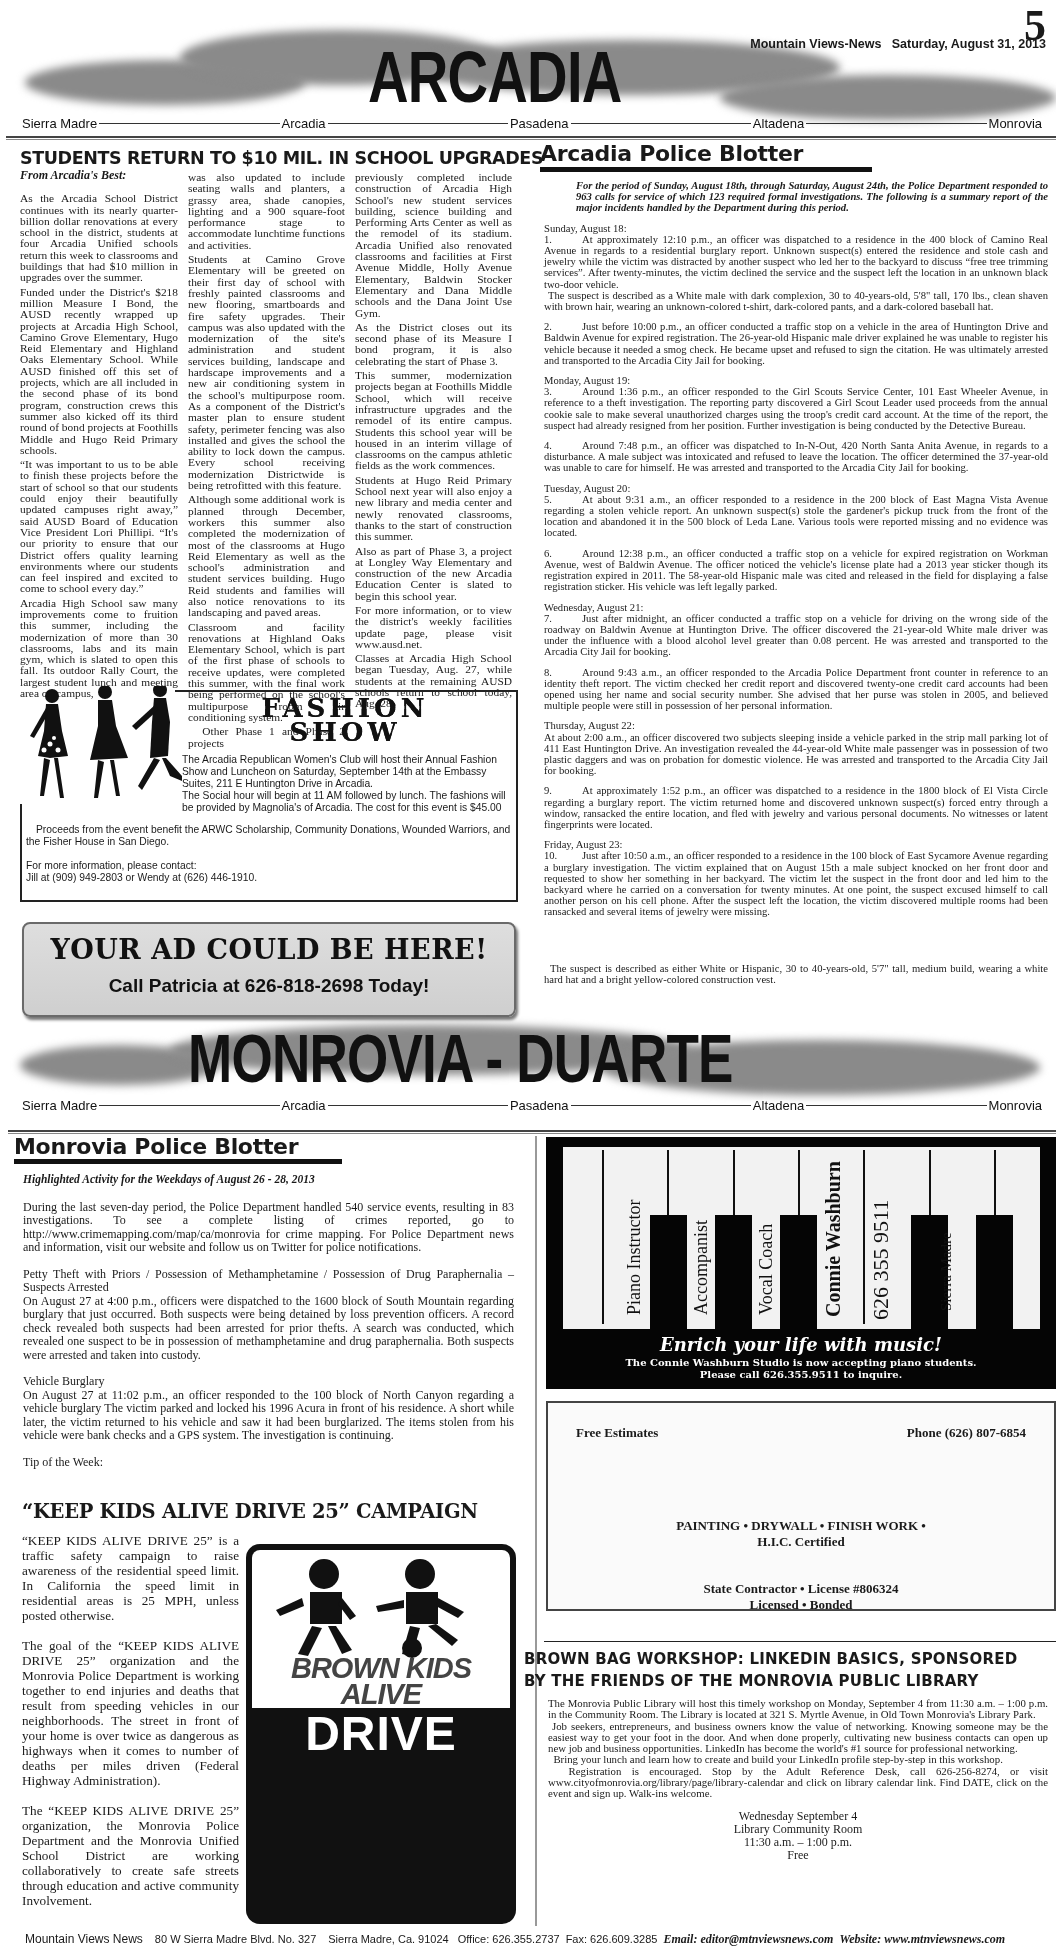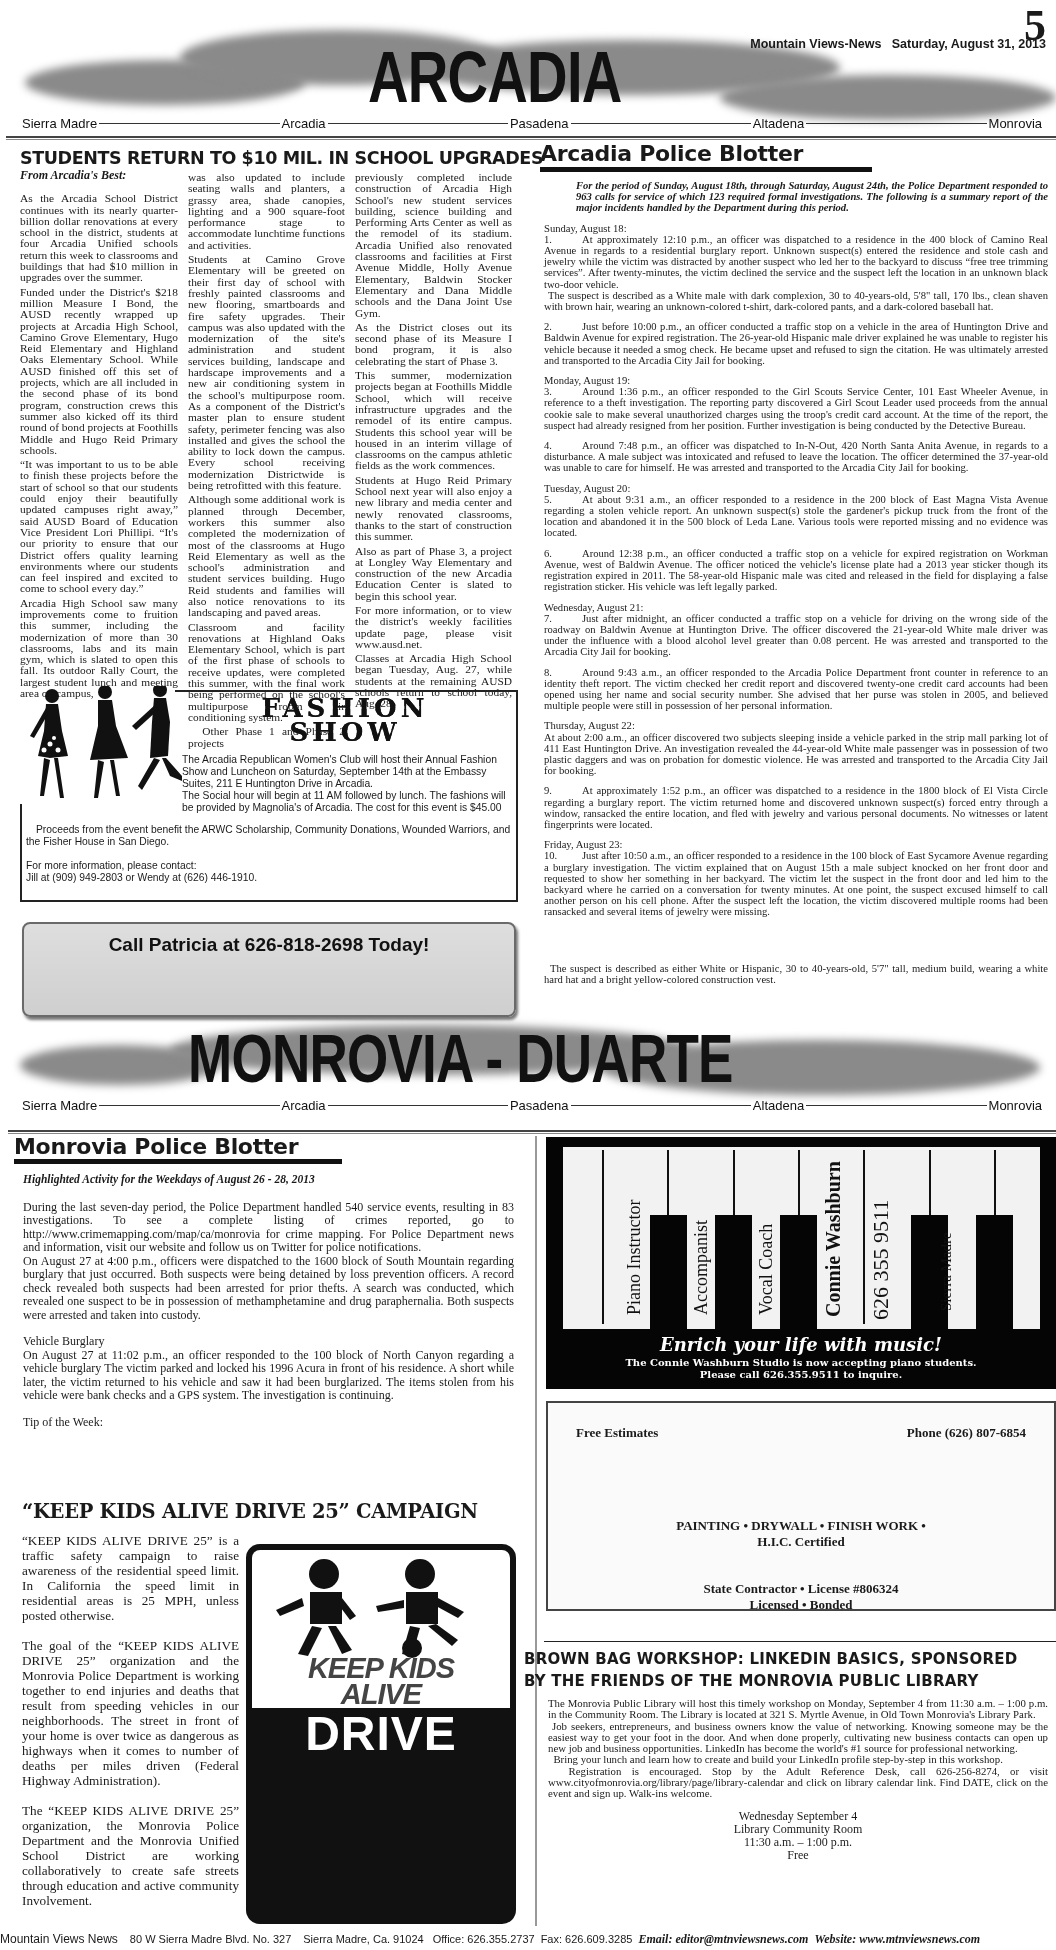--- a/index.html
+++ b/index.html
@@ -40,21 +40,21 @@
   
   .ad-box { background: linear-gradient(#dedede, #cfcfcf); border: 2px solid #6a6a6a; border-radius: 8px; box-shadow: 2px 3px 3px #777; }
 
   
   .piano { background: #050505; }
   .key-black { position: absolute; top: 0; background: #050505; }
   .key-label { position: absolute; transform: rotate(-90deg); transform-origin: left bottom; white-space: nowrap; color: #111; font-family: "Liberation Serif", serif; }
 
   .wilson { border: 2px solid #444; background: #fafafa; }
 
-  .footer-bar { left: 0; width: 1056px; top: 1932px; height: 18px; font-size: 12px; white-space: nowrap; }
+  .footer-bar { left: 0; width: 1056px; top: 1932px; height: 18px; font-size: 12px; white-space: nowrap; padding-left: 25px; }
 </style>
 </head>
 <body>
 
 <div class="abs masthead" style="top:0;height:140px;">
   <div class="mast-swoosh" style="left:25px;top:60px;width:280px;height:45px;"></div>
   <div class="mast-swoosh" style="left:180px;top:30px;width:320px;height:55px;"></div>
   <div class="mast-swoosh" style="left:420px;top:40px;width:420px;height:55px;"></div>
   <div class="mast-swoosh" style="left:720px;top:75px;width:336px;height:45px;"></div>
   <div class="mast-title" style="left:368px;top:46px;font-size:72px;line-height:62px;">ARCADIA</div>
@@ -169,20 +169,21 @@
     <p>The Social hour will begin at 11 AM followed by lunch. The fashions will be provided by Magnolia's of Arcadia. The cost for this event is $45.00</p>
   </div>
   <div class="abs sans" style="left:16px;top:138px;width:488px;font-size:10.3px;line-height:12px;">
     <p style="text-indent:10px;">Proceeds from the event benefit the ARWC Scholarship, Community Donations, Wounded Warriors, and the Fisher House in San Diego.</p>
     <p style="margin-top:12px;">For more information, please contact:</p>
     <p>Jill at  (909) 949-2803 or Wendy at (626) 446-1910.</p>
   </div>
 </div>
 
 <div class="abs ad-box" style="left:22px;top:922px;width:494px;height:95px;">
+  <div style="text-align:center;font-family:'DejaVu Serif',serif;font-weight:bold;font-size:27px;margin-top:10px;letter-spacing:0.5px;color:#111;">YOUR AD COULD BE HERE!</div>
   <div class="sans" style="text-align:center;font-weight:bold;font-size:19px;margin-top:10px;color:#111;">Call Patricia at  626-818-2698 Today!</div>
 </div>
 
 <div class="abs masthead" style="top:1020px;height:115px;">
   <div class="mast-swoosh" style="left:20px;top:25px;width:200px;height:40px;"></div>
   <div class="mast-swoosh" style="left:170px;top:5px;width:520px;height:50px;"></div>
   <div class="mast-swoosh" style="left:600px;top:20px;width:440px;height:55px;"></div>
   <div class="mast-title" style="left:188px;top:8px;font-size:68px;line-height:60px;">MONROVIA - DUARTE</div>
   <div class="mast-towns" style="top:78px;">
     <span>Sierra Madre</span>
@@ -197,20 +198,21 @@
   </div>
   <div class="mast-rule" style="top:110px;left:8px;"></div>
 </div>
 
 <div class="abs" style="left:14px;top:1134px;width:500px;">
   <div class="blotter-title">Monrovia Police Blotter</div>
   <div class="blotter-underline" style="width:328px;"></div>
   <div class="serif" style="padding-left:9px;font-size:12px;line-height:13.5px;text-align:justify;">
     <p style="font-style:italic;font-weight:bold;font-size:11.5px;margin-top:9px;">Highlighted Activity for the Weekdays of August 26 - 28, 2013</p>
     <p style="margin-top:14px;">During the last seven-day period, the Police Department handled 540 service events, resulting in 83 investigations. To see a complete listing of crimes reported, go to http://www.crimemapping.com/map/ca/monrovia for crime mapping. For Police Department news and information, visit our website and follow us on Twitter for police notifications.</p>
+    <p style="margin-top:13px;">Petty Theft with Priors / Possession of Methamphetamine / Possession of Drug Paraphernalia – Suspects Arrested</p>
     <p>On August 27 at 4:00 p.m., officers were dispatched to the 1600 block of South Mountain regarding burglary that just occurred. Both suspects were being detained by loss prevention officers. A record check revealed both suspects had been arrested for prior thefts. A search was conducted, which revealed one suspect to be in possession of methamphetamine and drug paraphernalia. Both suspects were arrested and taken into custody.</p>
     <p style="margin-top:13px;">Vehicle Burglary</p>
     <p>On August 27 at 11:02 p.m., an officer responded to the 100 block of North Canyon regarding a vehicle burglary The victim parked and locked his 1996 Acura in front of his residence. A short while later, the victim returned to his vehicle and saw it had been burglarized. The items stolen from his vehicle were bank checks and a GPS system. The investigation is continuing.</p>
     <p style="margin-top:13px;">Tip of the Week:</p>
   </div>
 </div>
 <div class="abs" style="left:22px;top:1500px;width:500px;font-family:'DejaVu Serif',serif;font-weight:bold;font-size:19.5px;white-space:nowrap;letter-spacing:-0.3px;">“KEEP KIDS ALIVE DRIVE 25” CAMPAIGN</div>
 <div class="abs serif" style="left:22px;top:1533px;width:217px;font-size:13.2px;line-height:15px;text-align:justify;">
   <p>“KEEP KIDS ALIVE DRIVE 25” is a traffic safety campaign to raise awareness of the residential speed limit. In California the speed limit in residential areas is 25 MPH, unless posted otherwise.</p>
   <p style="margin-top:15px;">The goal of the “KEEP KIDS ALIVE DRIVE 25” organization and the Monrovia Police Department is working together to end injuries and deaths that result from speeding vehicles in our neighborhoods. The street in front of your home is over twice as dangerous as highways when it comes to number of deaths per miles driven (Federal Highway Administration).</p>
@@ -229,21 +231,21 @@
           <polygon points="76,68 90,96 100,92 84,68"></polygon>
         <circle cx="168" cy="16" r="15"></circle>
           <rect x="154" y="34" width="32" height="32"></rect>
           <polygon points="152,42 124,48 126,54 152,50"></polygon>
           <polygon points="186,40 212,54 206,60 184,48"></polygon>
           <polygon points="158,68 150,96 160,98 168,70"></polygon>
           <polygon points="176,68 200,88 206,82 184,66"></polygon>
         <circle cx="160" cy="90" r="10"></circle>
       </g>
     </svg>
-    <div class="sans" style="position:absolute;left:0;right:0;top:104px;text-align:center;font-weight:bold;font-style:italic;font-size:29px;color:#444;line-height:28px;letter-spacing:-1px;">KEEP KIDS</div>
+    <div class="sans" style="position:absolute;left:0;right:0;top:104px;text-align:center;font-weight:bold;font-style:italic;font-size:29px;color:#444;line-height:28px;letter-spacing:-1px;">BROWN KIDS</div>
     <div class="sans" style="position:absolute;left:0;right:0;top:130px;text-align:center;font-weight:bold;font-style:italic;font-size:29px;color:#444;line-height:28px;letter-spacing:-1px;">ALIVE</div>
   </div>
   <div class="sans" style="height:52px;background:#111;color:#fff;text-align:center;font-weight:bold;font-size:48px;line-height:52px;letter-spacing:1px;">DRIVE</div>
 </div>
 
 <div class="abs" style="left:535px;top:1136px;width:2px;height:790px;background:#999;"></div>
 
 <div class="abs piano" style="left:546px;top:1137px;width:510px;height:252px;">
   <div class="abs" style="left:17px;top:10px;width:477px;height:182px;background:#f2f2f2;">
     <div class="abs" style="left:39px;top:3px;width:2px;height:174px;background:#111;"></div>

